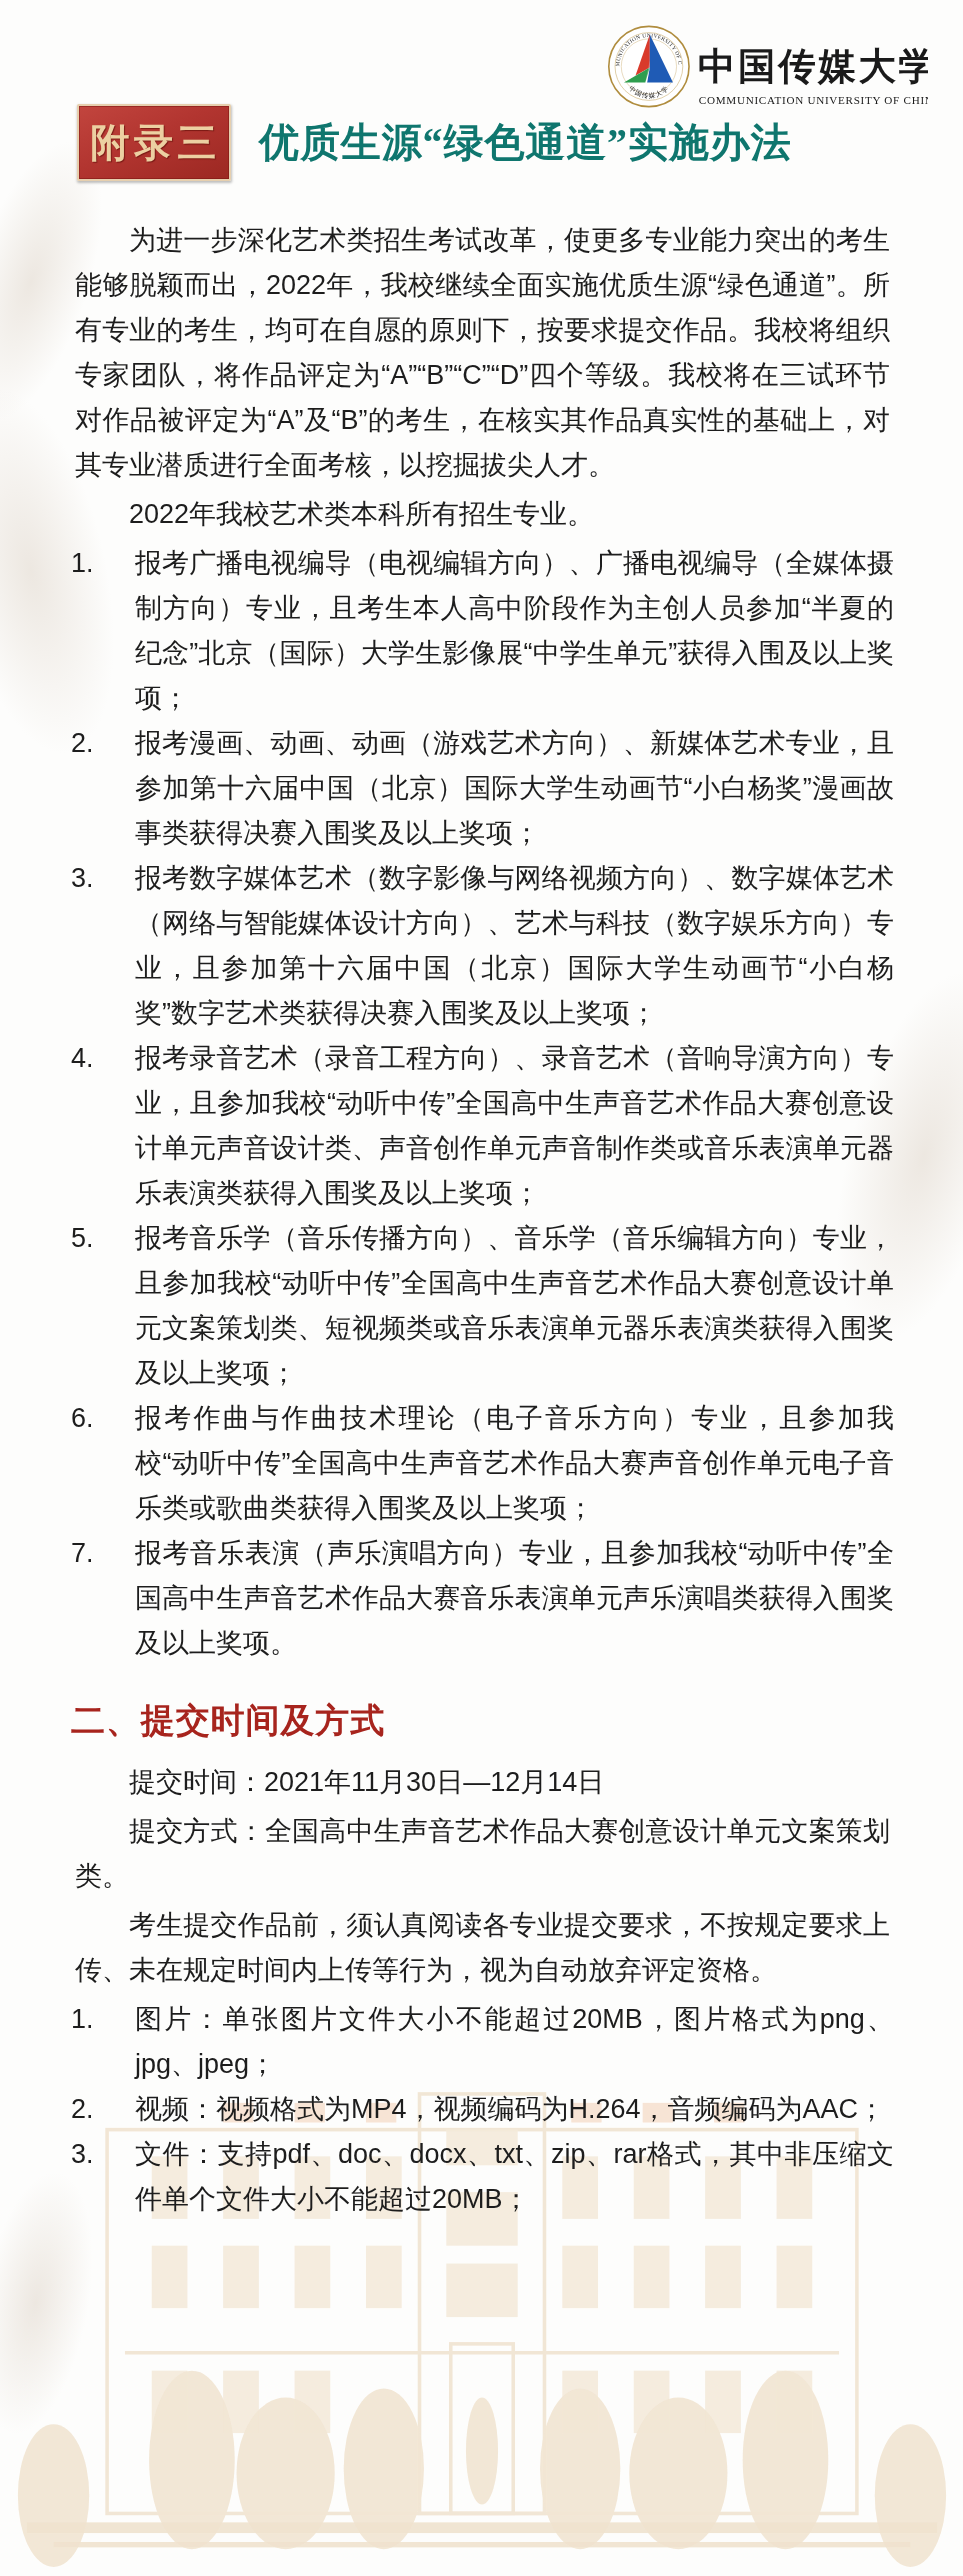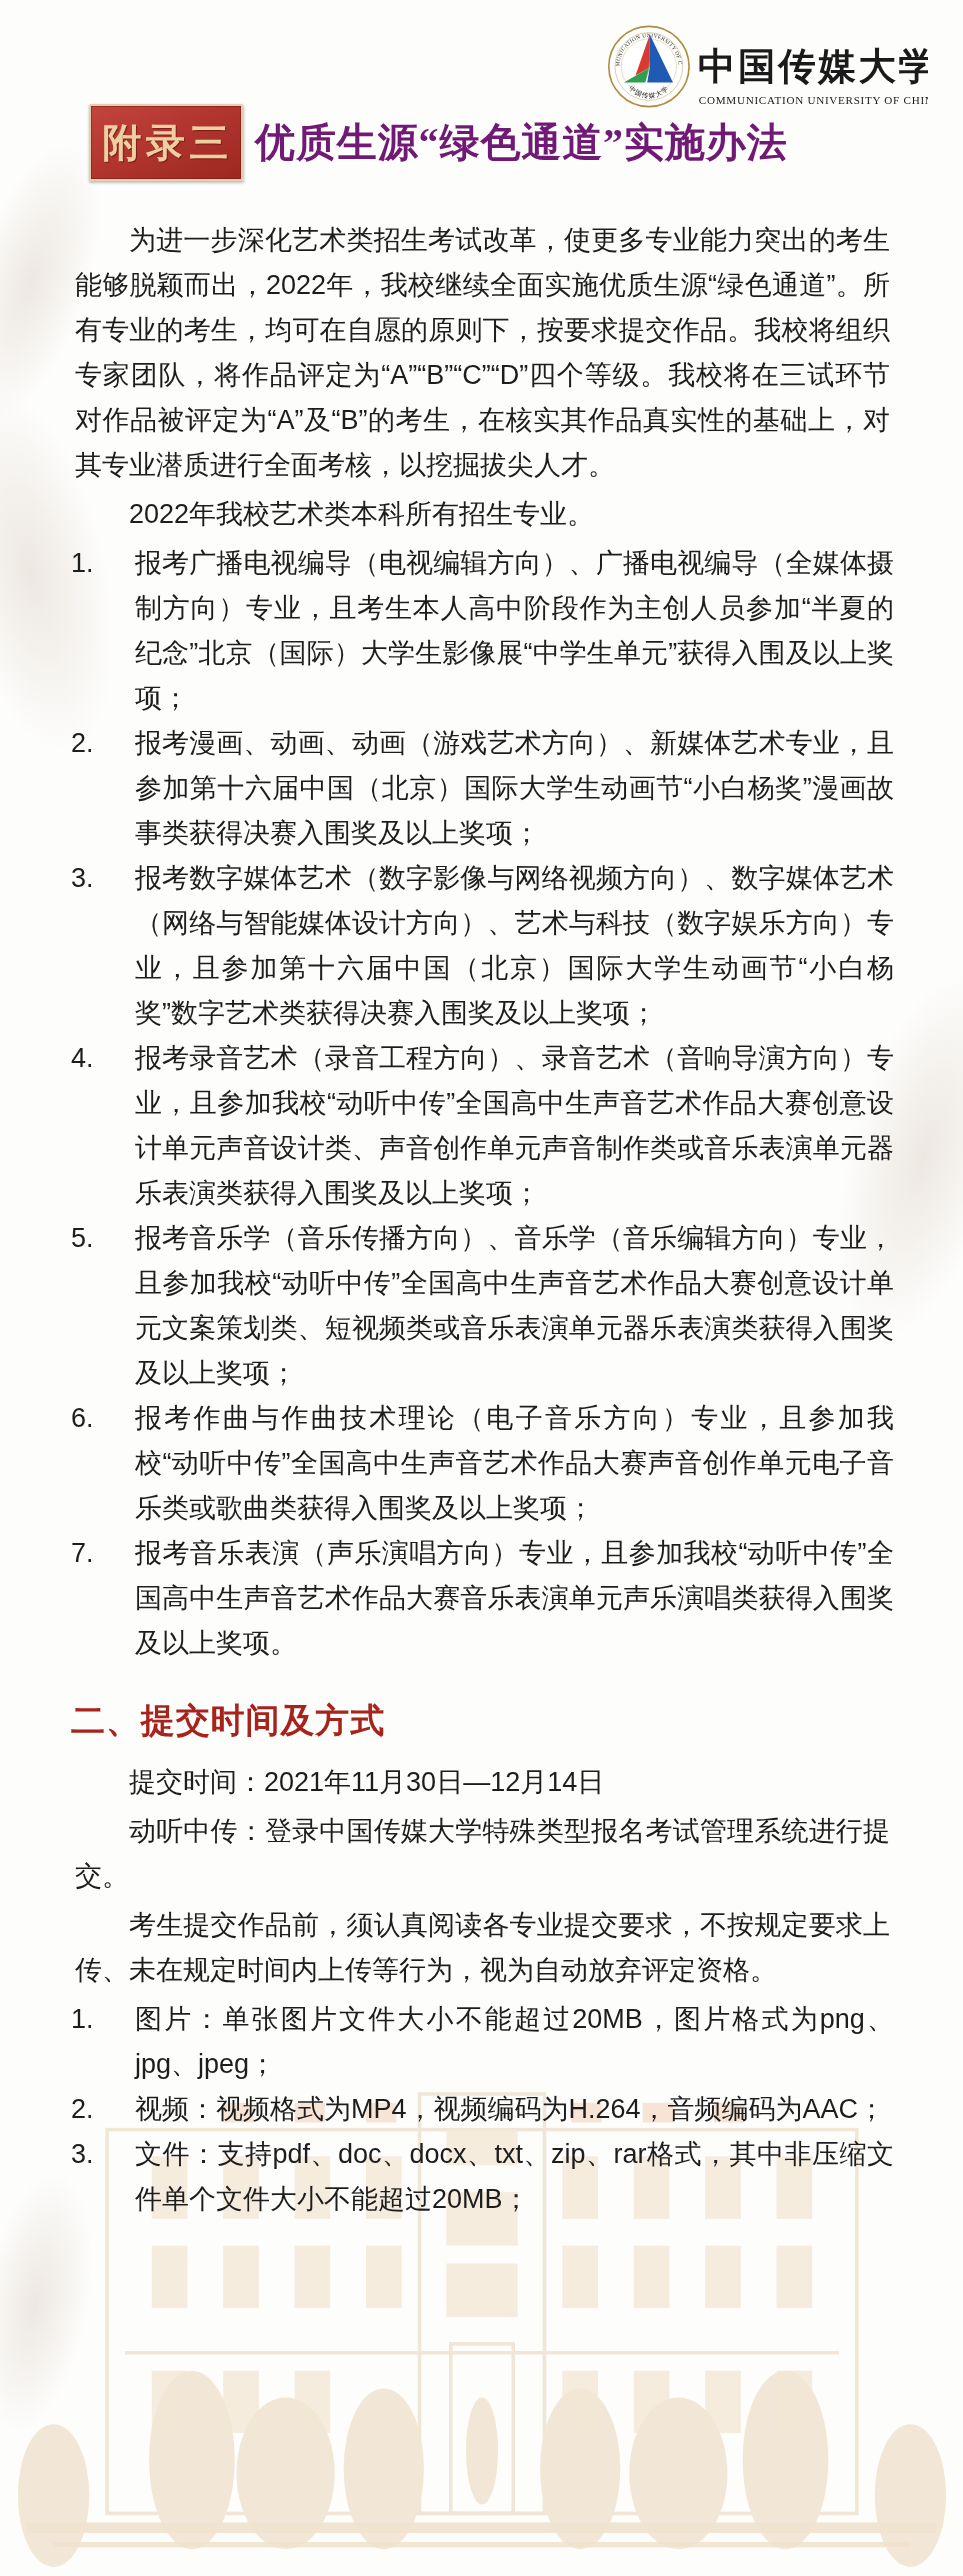--- a/index.html
+++ b/index.html
@@ -13,38 +13,38 @@
   .wm-blob{position:absolute;z-index:0;border-radius:50%;
     background:radial-gradient(ellipse at center, rgba(210,196,180,.38) 0%, rgba(210,196,180,0) 70%);}
   #wm-left-1{left:-27px;top:134px;width:116px;height:295px;transform:rotate(18deg);}
   #wm-left-2{left:-45px;top:384px;width:152px;height:375px;transform:rotate(-12deg);}
   #wm-right-1{right:-36px;top:964px;width:152px;height:384px;transform:rotate(15deg);}
   #wm-left-3{left:-18px;top:2169px;width:107px;height:268px;transform:rotate(10deg);}
   #campus-wm{position:absolute;left:0;bottom:0;z-index:0;opacity:.9;}
   
   .logo{position:absolute;top:19.6px;right:36px;z-index:2;}
   
-  .banner{position:absolute;top:104px;left:89px;z-index:2;display:flex;align-items:center;}
+  .banner{position:absolute;top:104px;left:77px;z-index:2;display:flex;align-items:center;}
   .badge{
     width:154px;height:77px;box-sizing:border-box;
     background:linear-gradient(155deg,#c2453e 0%,#b23530 45%,#9c2822 100%);
     border:2.7px solid #e6cfae;border-radius:1.8px;
     display:flex;align-items:center;justify-content:center;
     box-shadow:inset 0 0 0 0.9px rgba(120,20,15,.5), 0.9px 1.8px 2.7px rgba(0,0,0,.25);
   }
   .badge span{
     font-family:"Liberation Serif","DejaVu Serif",serif;
     font-size:39px;font-weight:bold;color:#ecd0a2;letter-spacing:4.5px;
     text-shadow:0.9px 0.9px 0.9px rgba(90,10,5,.6);
     transform:translateX(1.8px);
   }
   .doc-title{
-    margin-left:12px;
+    margin-left:28px;
     font-family:"Liberation Serif","DejaVu Serif",serif;
-    font-size:40px;font-weight:900;color:#701a75;letter-spacing:0.9px;
+    font-size:40px;font-weight:900;color:#0f766e;letter-spacing:0.9px;
     white-space:nowrap;
   }
   
   .doc{position:absolute;top:214px;left:0;right:0;z-index:1;padding:0 70px 0 71px;
     font-size:27px;line-height:45px;text-align:justify;}
   .para{margin:4px;text-indent:2em;}
   .sec-heading{
     font-family:"Liberation Serif","DejaVu Serif",serif;
     font-size:34px;line-height:50px;font-weight:bold;color:#a7241d;
     margin:30px 0 14.3px 0;text-indent:0;letter-spacing:0.9px;
@@ -177,21 +177,21 @@
     <li><span>报考漫画、动画、动画（游戏艺术方向）、新媒体艺术专业，且参加第十六届中国（北京）国际大学生动画节“小白杨奖”漫画故事类获得决赛入围奖及以上奖项；</span></li>
     <li><span>报考数字媒体艺术（数字影像与网络视频方向）、数字媒体艺术（网络与智能媒体设计方向）、艺术与科技（数字娱乐方向）专业，且参加第十六届中国（北京）国际大学生动画节“小白杨奖”数字艺术类获得决赛入围奖及以上奖项；</span></li>
     <li><span>报考录音艺术（录音工程方向）、录音艺术（音响导演方向）专业，且参加我校“动听中传”全国高中生声音艺术作品大赛创意设计单元声音设计类、声音创作单元声音制作类或音乐表演单元器乐表演类获得入围奖及以上奖项；</span></li>
     <li><span>报考音乐学（音乐传播方向）、音乐学（音乐编辑方向）专业，且参加我校“动听中传”全国高中生声音艺术作品大赛创意设计单元文案策划类、短视频类或音乐表演单元器乐表演类获得入围奖及以上奖项；</span></li>
     <li><span>报考作曲与作曲技术理论（电子音乐方向）专业，且参加我校“动听中传”全国高中生声音艺术作品大赛声音创作单元电子音乐类或歌曲类获得入围奖及以上奖项；</span></li>
     <li><span>报考音乐表演（声乐演唱方向）专业，且参加我校“动听中传”全国高中生声音艺术作品大赛音乐表演单元声乐演唱类获得入围奖及以上奖项。</span></li>
   </ol>
 
   <div class="sec-heading">二、提交时间及方式</div>
   <p class="para">提交时间：2021年11月30日—12月14日</p>
-  <p class="para">动听中传：登录中国传媒大学特殊类型报名考试管理系统进行提交。</p>
+  <p class="para">提交方式：全国高中生声音艺术作品大赛创意设计单元文案策划类。</p>
   <p class="para">考生提交作品前，须认真阅读各专业提交要求，不按规定要求上传、未在规定时间内上传等行为，视为自动放弃评定资格。</p>
 
   <ol class="doc-list">
     <li>
       <span class="bold-label">图片：</span><span>单张图片文件大小不能超过20MB，图片格式为png、jpg、jpeg；</span>
     </li>
     <li>
       <span class="bold-label">视频：</span><span>视频格式为MP4，视频编码为H.264，音频编码为AAC；</span>
     </li>
     <li>

